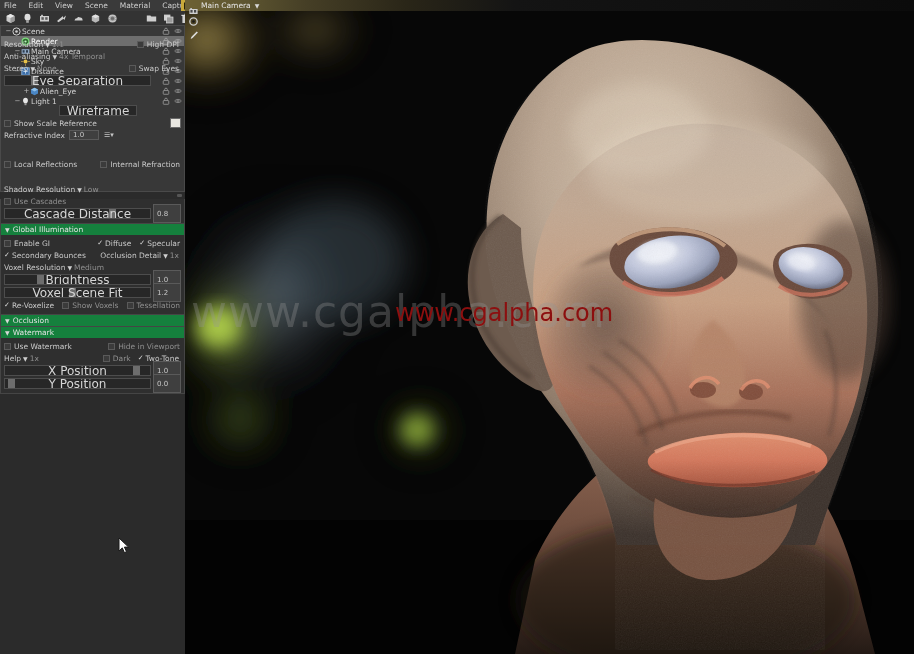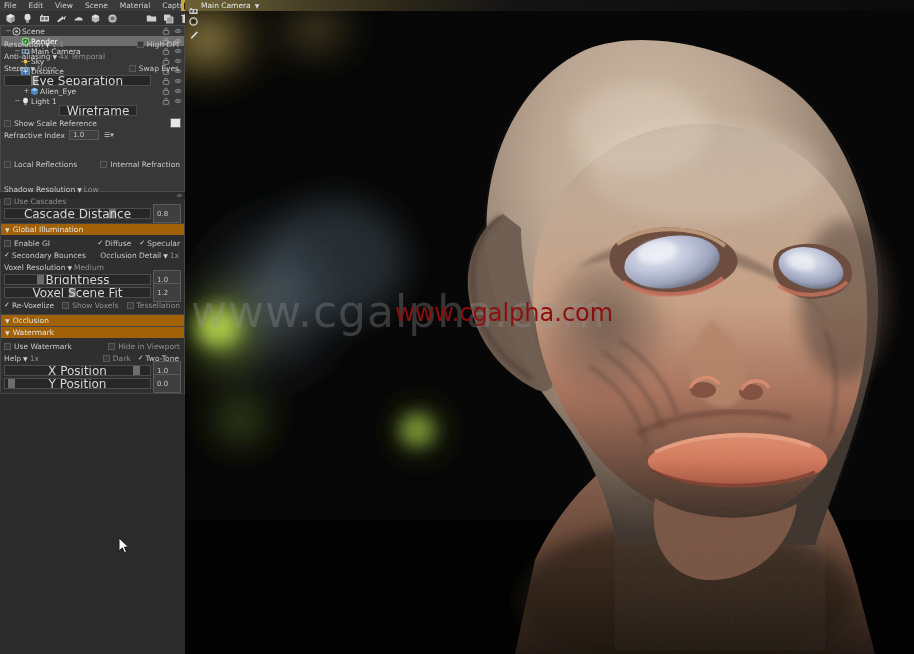--- a/index.html
+++ b/index.html
@@ -69,21 +69,21 @@
     background: #2b2b2b;
   }
   #dock-divider .grip {
     position: absolute; right: 3px; top: 2px; width: 5px; height: 3px;
     background: #555; border-radius: 1px;
   }
 
   
   .panel { width: 185px; background: #2f2f2f; border: 1px solid #454545; border-top: none; }
   .panel-head {
-    height: 11px; background: #a16207;
+    height: 11px; background: #15803d;
     display: flex; align-items: center;
     font-size: 7.5px; color: #e2e2e2; padding-left: 4px;
   }
   .tri { font-size: 6px; color: #d8d8d8; margin-right: 3px; }
   .panel-body { padding: 2px 3px 3px 3px; background: #2f2f2f; }
 
   .row {
     height: 12px; display: flex; align-items: center;
     font-size: 7.5px; color: #c9c9c9; position: relative;
   }

